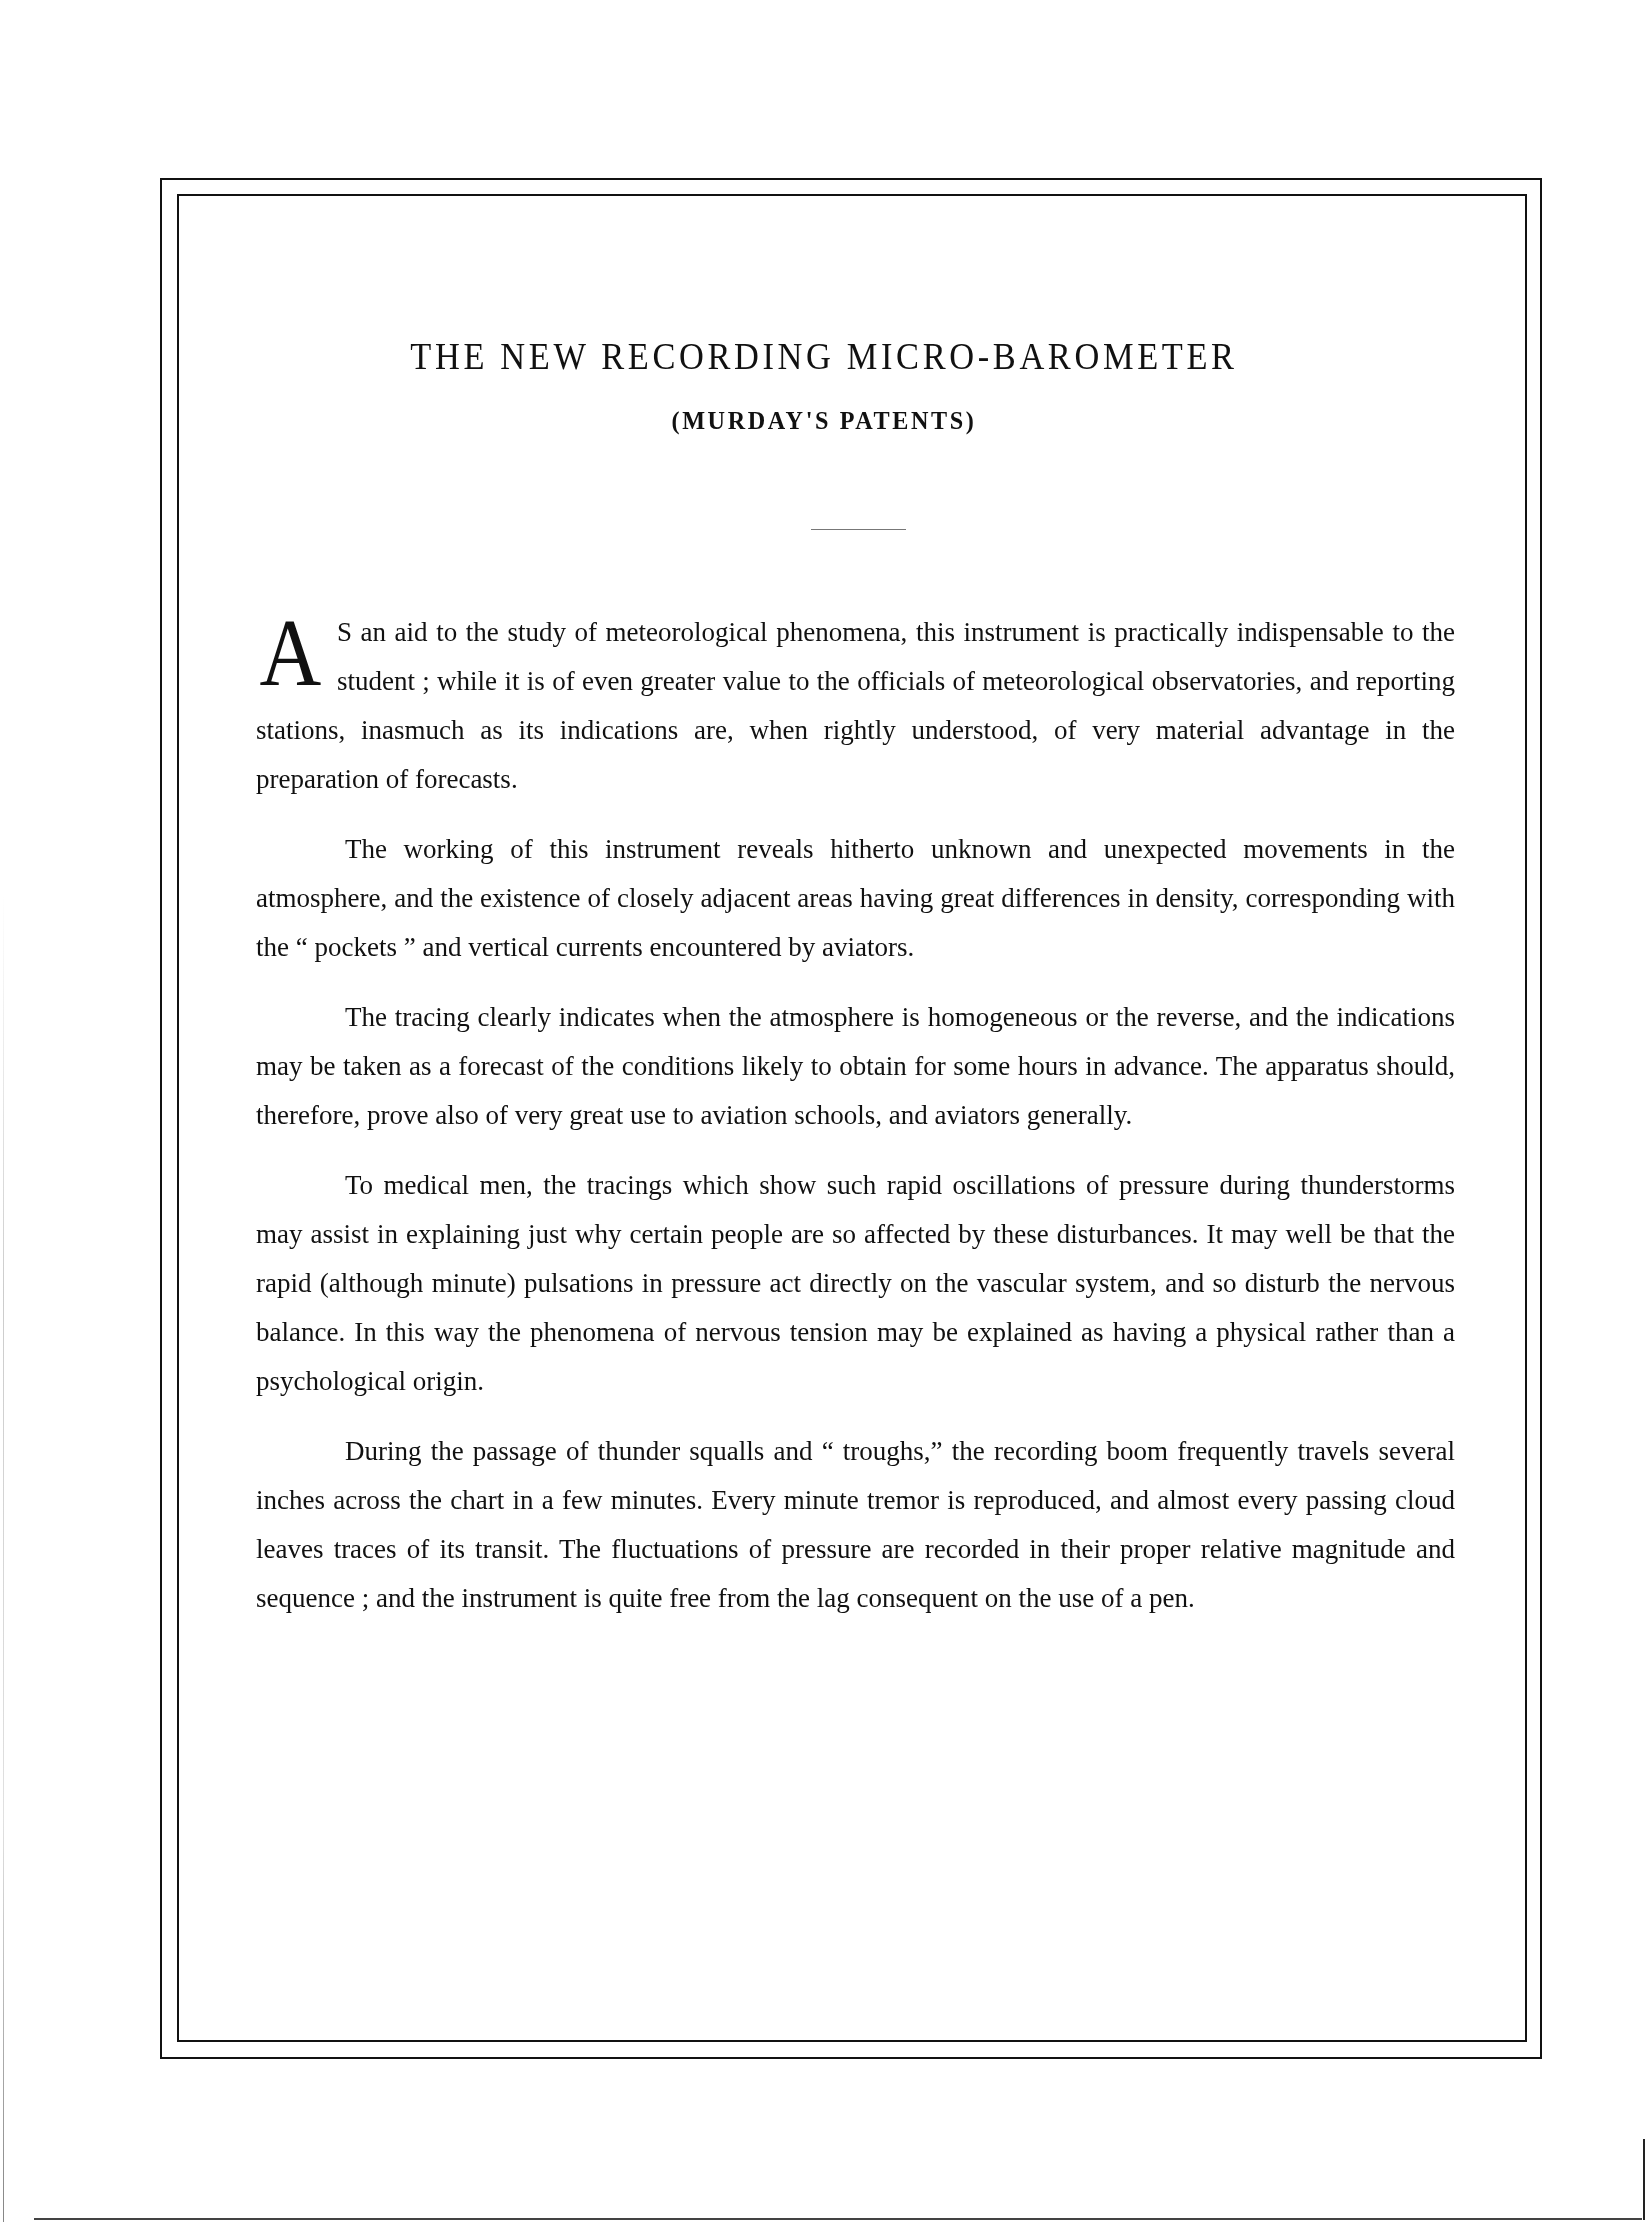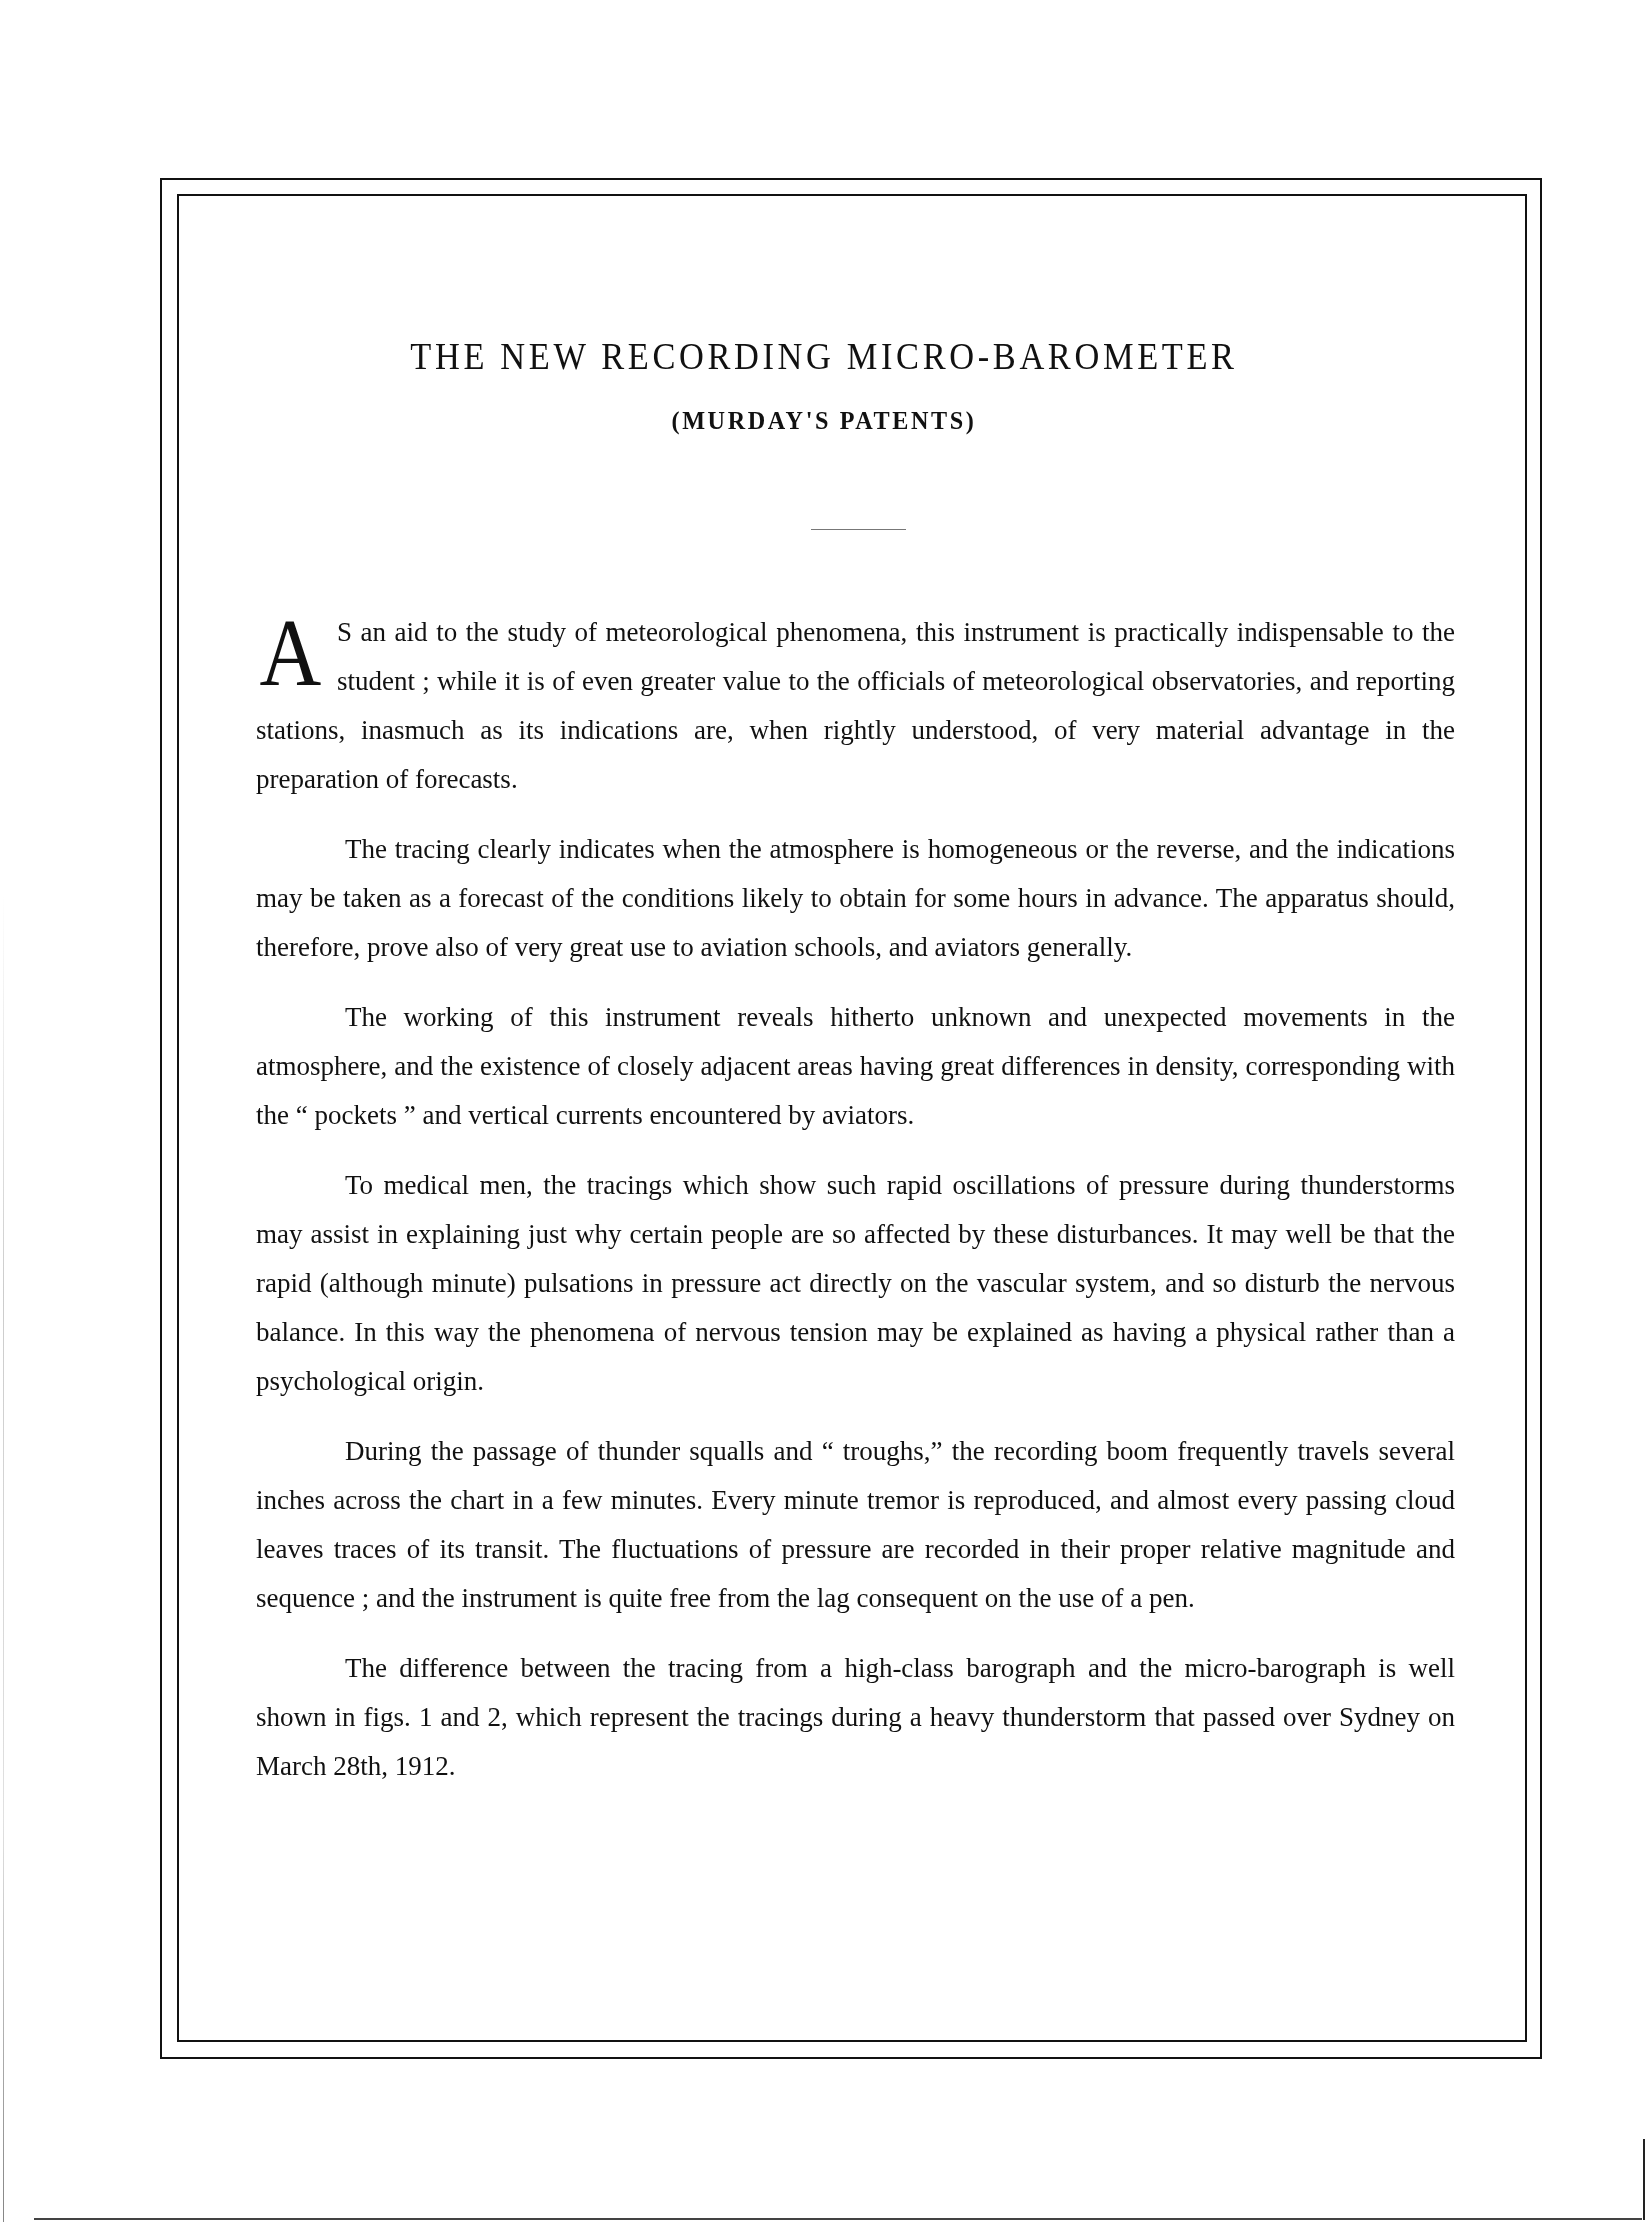--- a/index.html
+++ b/index.html
@@ -130,32 +130,29 @@
 
 <h1 class="title">THE NEW RECORDING MICRO-BAROMETER</h1>
 <h2 class="subtitle">(MURDAY'S PATENTS)</h2>
 <div class="rule"></div>
 
 <div class="body-text">
   <p class="para first">
     <span class="dropcap">A</span><span class="txt">S an aid to the study of meteorological phenomena, this instrument is practically indispensable to the student ; while it is of even greater value to the officials of meteorological observatories, and reporting stations, inasmuch as its indications are, when rightly understood, of very material advantage in the preparation of forecasts.</span>
   </p>
   <p class="para">
-    <span class="txt">The tracing clearly indicates when the atmosphere is homogeneous or the reverse, and the indications may be taken as a forecast of the conditions likely to obtain for some hours in advance.  The apparatus should, therefore, prove also of very great use to aviation schools, and aviators generally.</span>
+    <span class="txt">The working of this instrument reveals hitherto unknown and unexpected movements in the atmosphere, and the existence of closely adjacent areas having great differences in density, corresponding with the “ pockets ” and vertical currents encountered by aviators.</span>
   </p>
   <p class="para">
-    <span class="txt">The working of this instrument reveals hitherto unknown and unexpected movements in the atmosphere, and the existence of closely adjacent areas having great differences in density, corresponding with the “ pockets ” and vertical currents encountered by aviators.</span>
+    <span class="txt">The tracing clearly indicates when the atmosphere is homogeneous or the reverse, and the indications may be taken as a forecast of the conditions likely to obtain for some hours in advance.  The apparatus should, therefore, prove also of very great use to aviation schools, and aviators generally.</span>
   </p>
   <p class="para">
     <span class="txt">To medical men, the tracings which show such rapid oscillations of pressure during thunderstorms may assist in explaining just why certain people are so affected by these disturbances.  It may well be that the rapid (although minute) pulsations in pressure act directly on the vascular system, and so disturb the nervous balance.  In this way the phenomena of nervous tension may be explained as having a physical rather than a psychological origin.</span>
   </p>
   <p class="para">
     <span class="txt">During the passage of thunder squalls and “ troughs,” the recording boom frequently travels several inches across the chart in a few minutes.  Every minute tremor is reproduced, and almost every passing cloud leaves traces of its transit.  The fluctuations of pressure are recorded in their proper relative magnitude and sequence ;  and the instrument is quite free from the lag consequent on the use of a pen.</span>
-  </p>
-  <p class="para">
-    <span class="txt">The difference between the tracing from a high-class barograph and the micro-barograph is well shown in figs. 1 and 2, which represent the tracings during a heavy thunderstorm that passed over Sydney on March 28th, 1912.</span>
   </p>
 </div>
 
 <div class="scan-edge-left"></div>
 <div class="scan-edge-bottom"></div>
 <div class="scan-edge-right"></div>
 
 
 </body></html>

